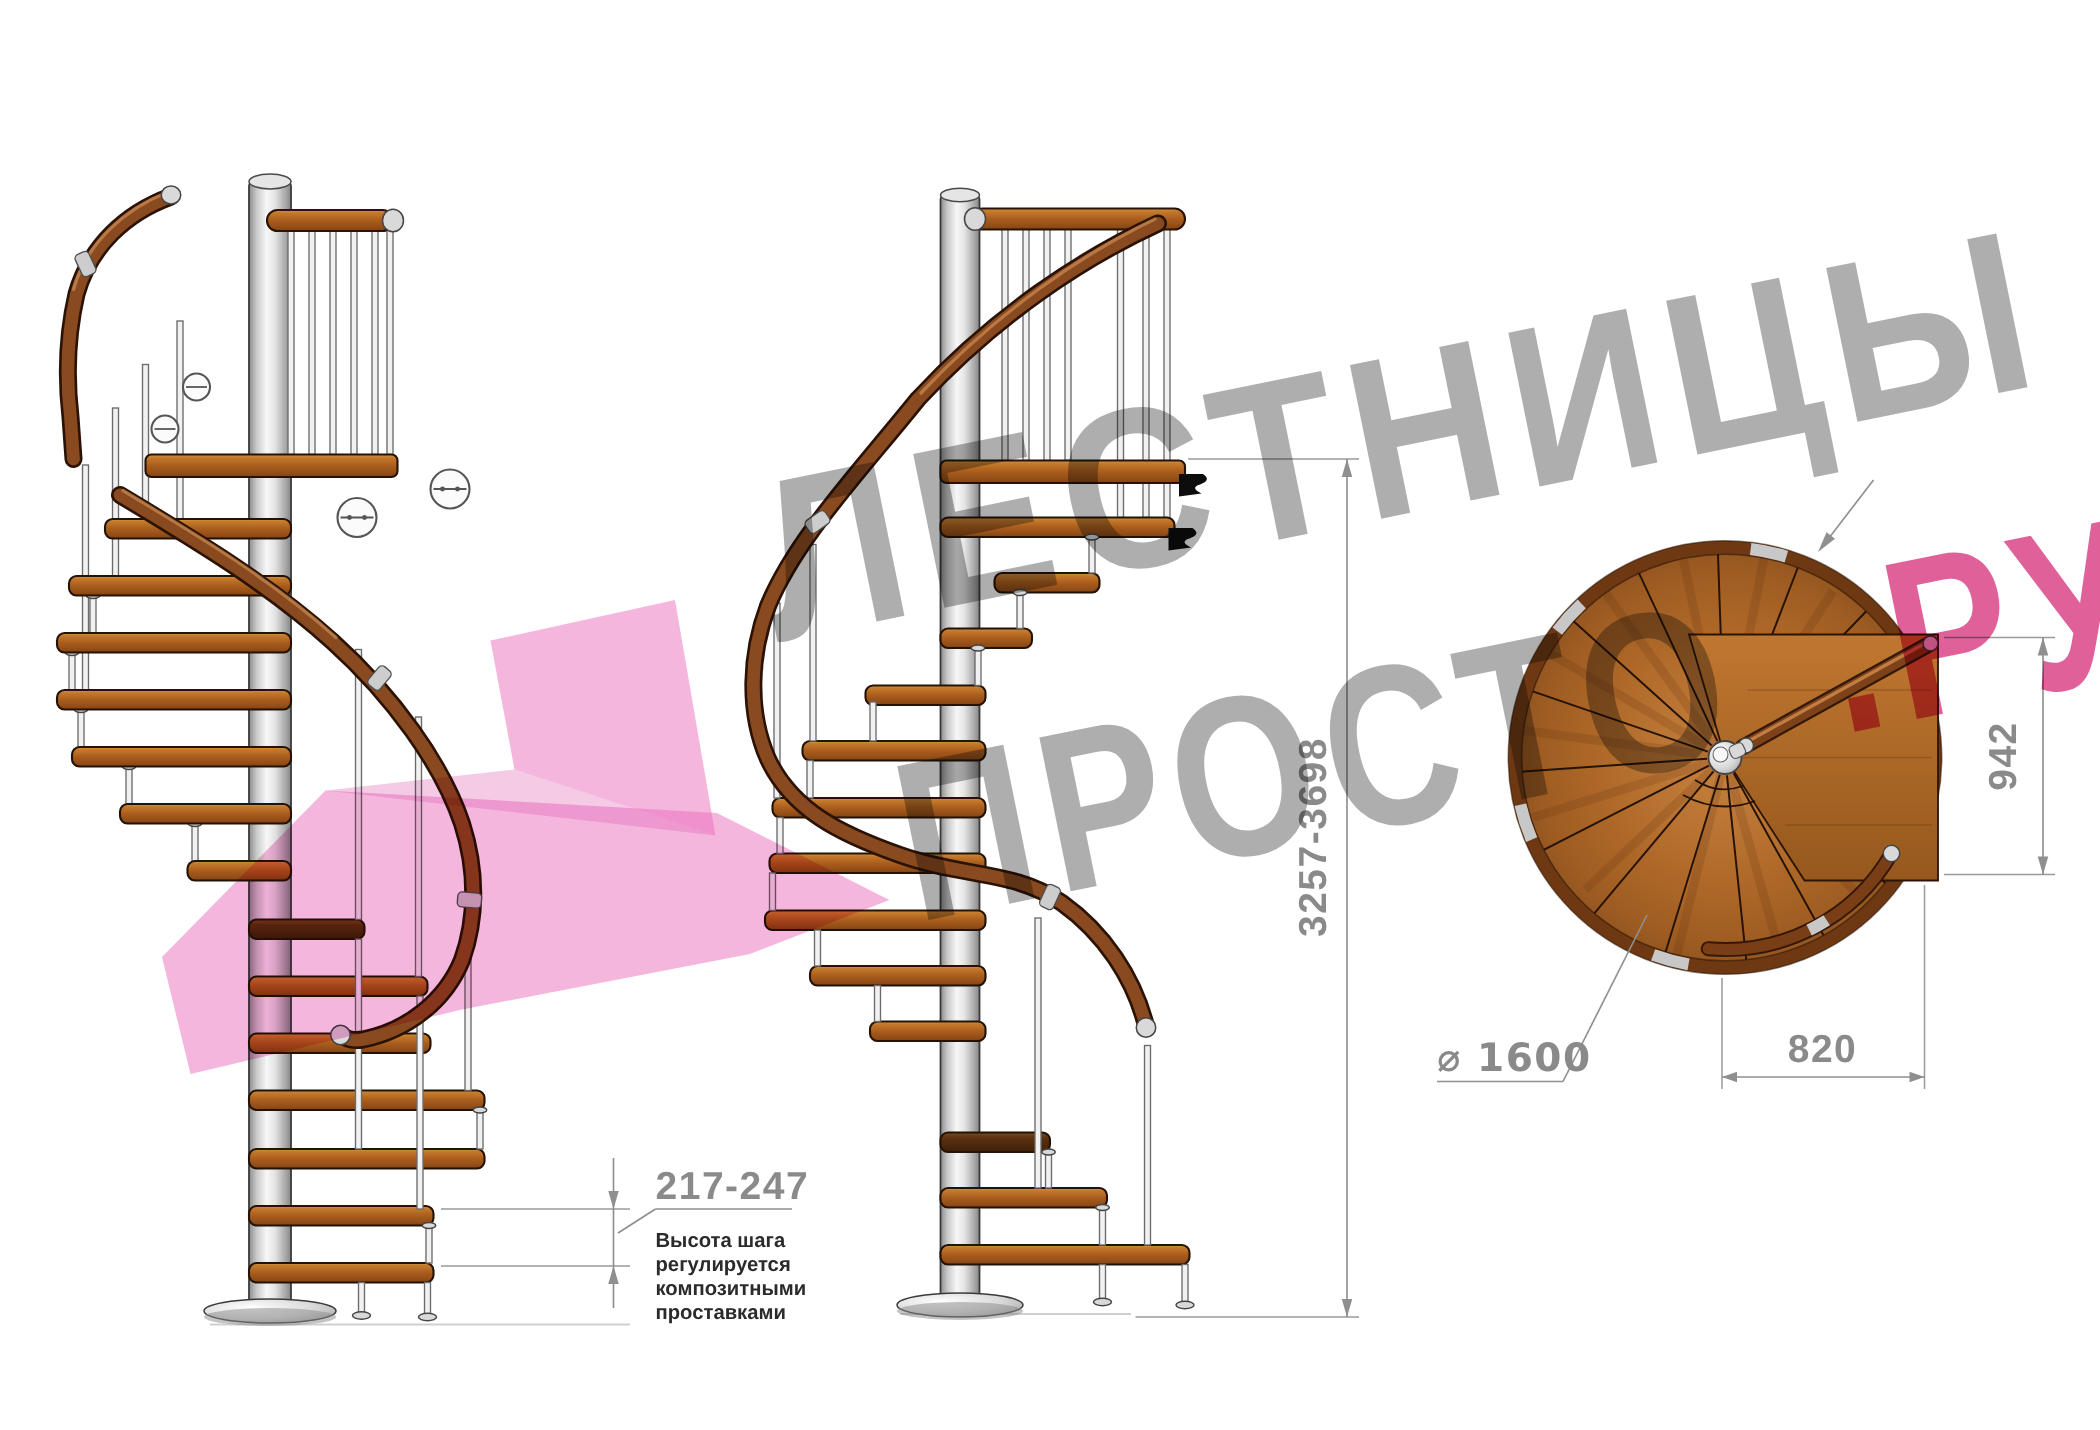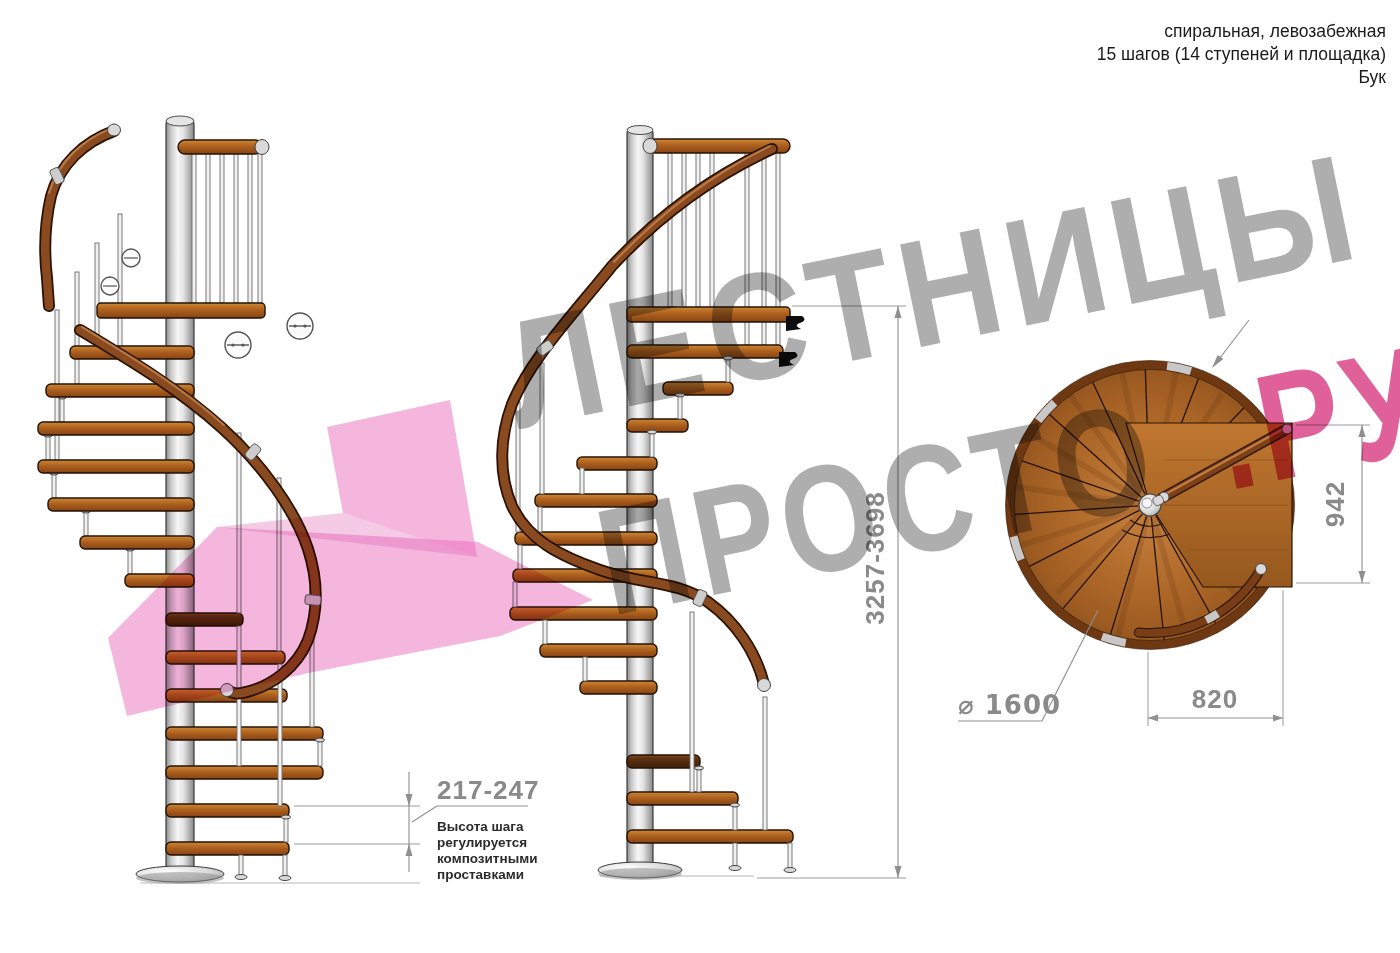--- a/index.html
+++ b/index.html
@@ -409,19 +409,14 @@
   <polygon class="pinkpoly" points="327,427 450,400 477,557 343,513"></polygon>
   <polygon class="pinkpoly" points="108,638 217,527 478,542 593,600 500,636 308,673 127,716"></polygon>
   <polygon class="pinkpoly2" points="343,513 477,557 217,527"></polygon>
 </svg>
 
 <div class="wm">
   <div class="l l1"><span>ЛЕСТНИЦЫ</span></div>
   <div class="l l2"><span><span>ПРОСТО</span><span class="ru">.РУ</span></span></div>
 </div>
 
-<div class="hdr">
-  <div>спиральная, левозабежная</div>
-  <div>15 шагов (14 ступеней и площадка)</div>
-  <div>Бук</div>
+
 </div>
 
-</div>
-
 </body></html>

